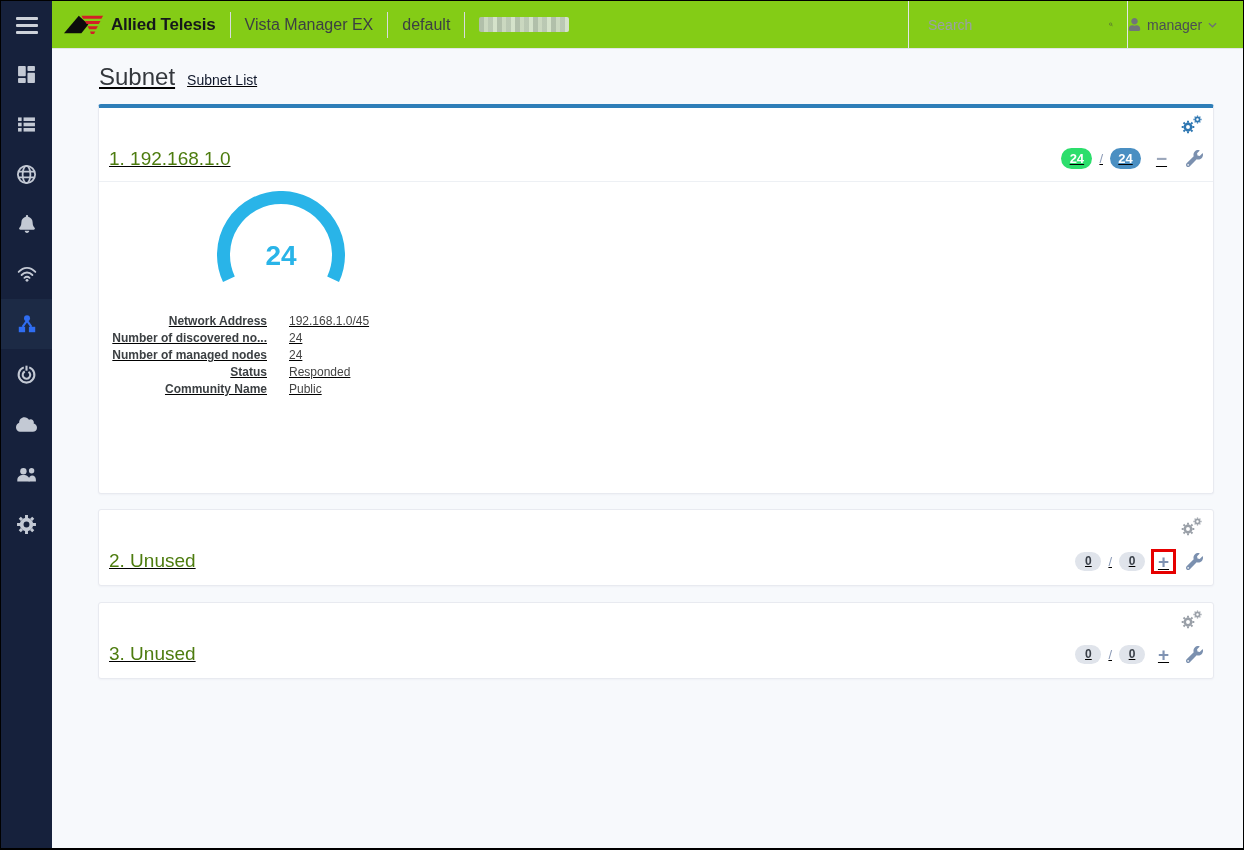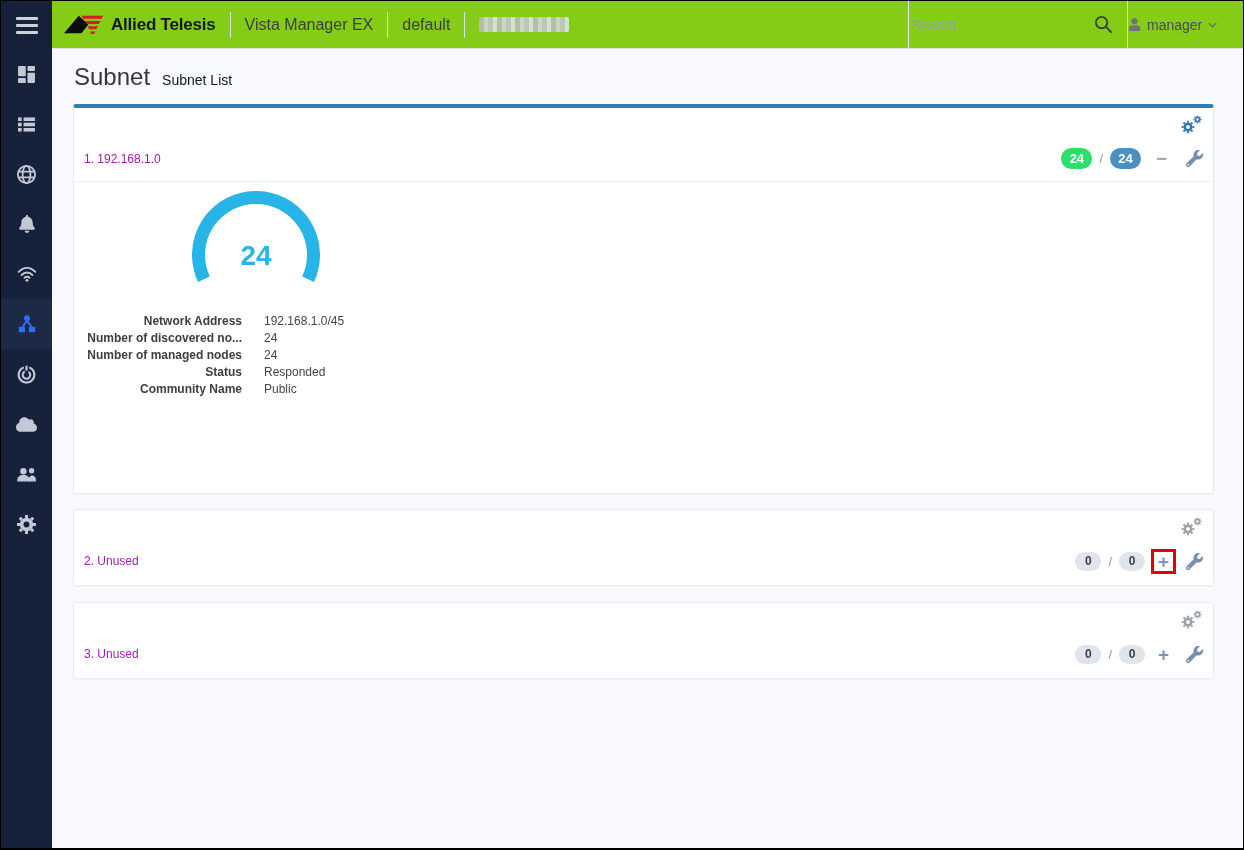--- a/index.html
+++ b/index.html
@@ -43,36 +43,36 @@
   .hdr-divider { width:1px; height:26px; background:#d9dbde; margin:0 14px; align-self:center; }
   .product-name { font-size:16px; color:#3c4043; }
   .network-name { font-size:16px; color:#3c4043;text-align:right; }
   .redacted-ip {
     width:90px; height:15px; border-radius:2px; opacity:.85;
     background:repeating-linear-gradient(90deg,#b9bdc4 0 5px,#d7dade 5px 9px,#c4c8cf 9px 14px,#e3e6ea 14px 18px);
   }
   .hdr-spacer { flex:1; }
   .search-section {
     width:220px; border-left:1px solid #e3e5e8; border-right:1px solid #e3e5e8;
-    display:flex; align-items:center; padding:0 14px 0 3px;
+    display:flex; align-items:center; padding:0 14px 0 19px;
   }
   .search-section input {
     border:none; outline:none; flex:1; font-size:14px; color:#444;
     font-family:"Liberation Sans", sans-serif; background:transparent;
   }
   .search-section input::placeholder { color:#9aa0a6; }
   .user-section {
     width:115px; display:flex; align-items:center; justify-content:flex-start; gap:6px; cursor:pointer;
   }
   .user-name { font-size:14px; color:#4a4f54; }
 
   
   .content {
     position:absolute; left:51px; top:48px; right:0; bottom:0;
-    background:#f7f9fc; padding:14px 29px 0 21px; overflow:hidden;
+    background:#f7f9fc; padding:14px 29px 0 46px; overflow:hidden;text-decoration:underline;
   }
   .page-title-row { display:flex; align-items:baseline; gap:12px; margin-bottom:13px; padding-left:1px; }
   .page-title { font-size:24px; font-weight:normal; color:#34383d; }
   .page-subtitle { font-size:14px; color:#0f172a; }
 
   .card {
     background:#fff; border:1px solid #e8eaf0; border-radius:3px;
     position:relative; box-shadow:0 1px 2px rgba(40,60,90,.04);
   }
   .card.expanded { border-top:4px solid #2e7eb8; height:390px; margin-bottom:15px; }
@@ -81,21 +81,21 @@
   .gears-row { height:28px; position:relative; }
   .gears-btn { position:absolute; right:10px; top:7px; cursor:pointer; }
   .gears-blue { color:#2f77b2; }
   .gears-gray { color:#9aa0a8; }
 
   .card-header {
     height:46px; display:flex; align-items:center; justify-content:space-between;
     padding:0 10px;
   }
   .card.expanded .card-header { border-bottom:1px solid #edf0f4; }
-  .card-title { font-size:12px; color:#a21caf;text-align:center; }
+  .card-title { font-size:19px; color:#4d7c0f;text-align:center; }
 
   .controls { display:flex; align-items:center; }
   .badge {
     min-width:31px; height:21px; border-radius:11px; padding:0 8px;
     display:inline-flex; align-items:center; justify-content:center;
     color:#fff; font-size:13px; font-weight:bold;
   }
   .badge.green { background:#2cde6c; }
   .badge.blue  { background:#4a8fc2; }
   .badge.gray  {

